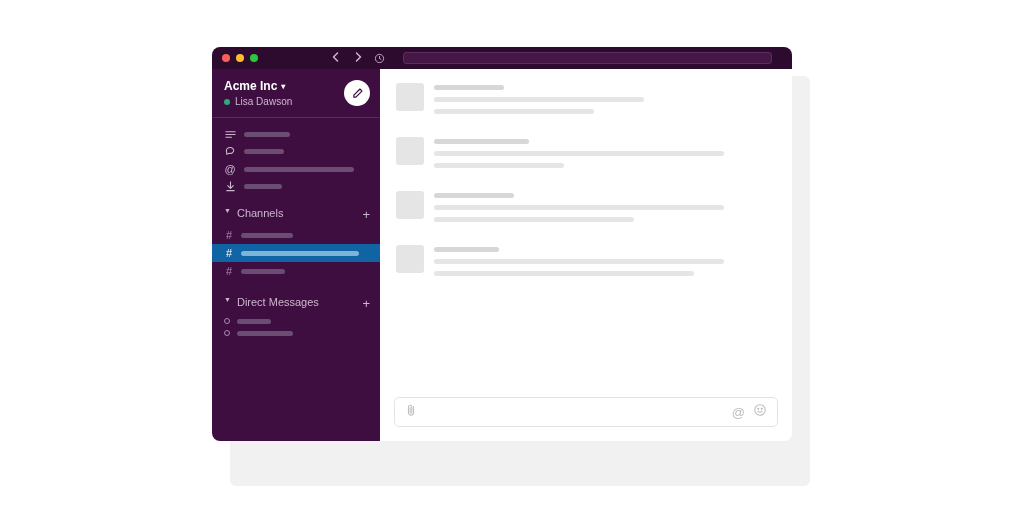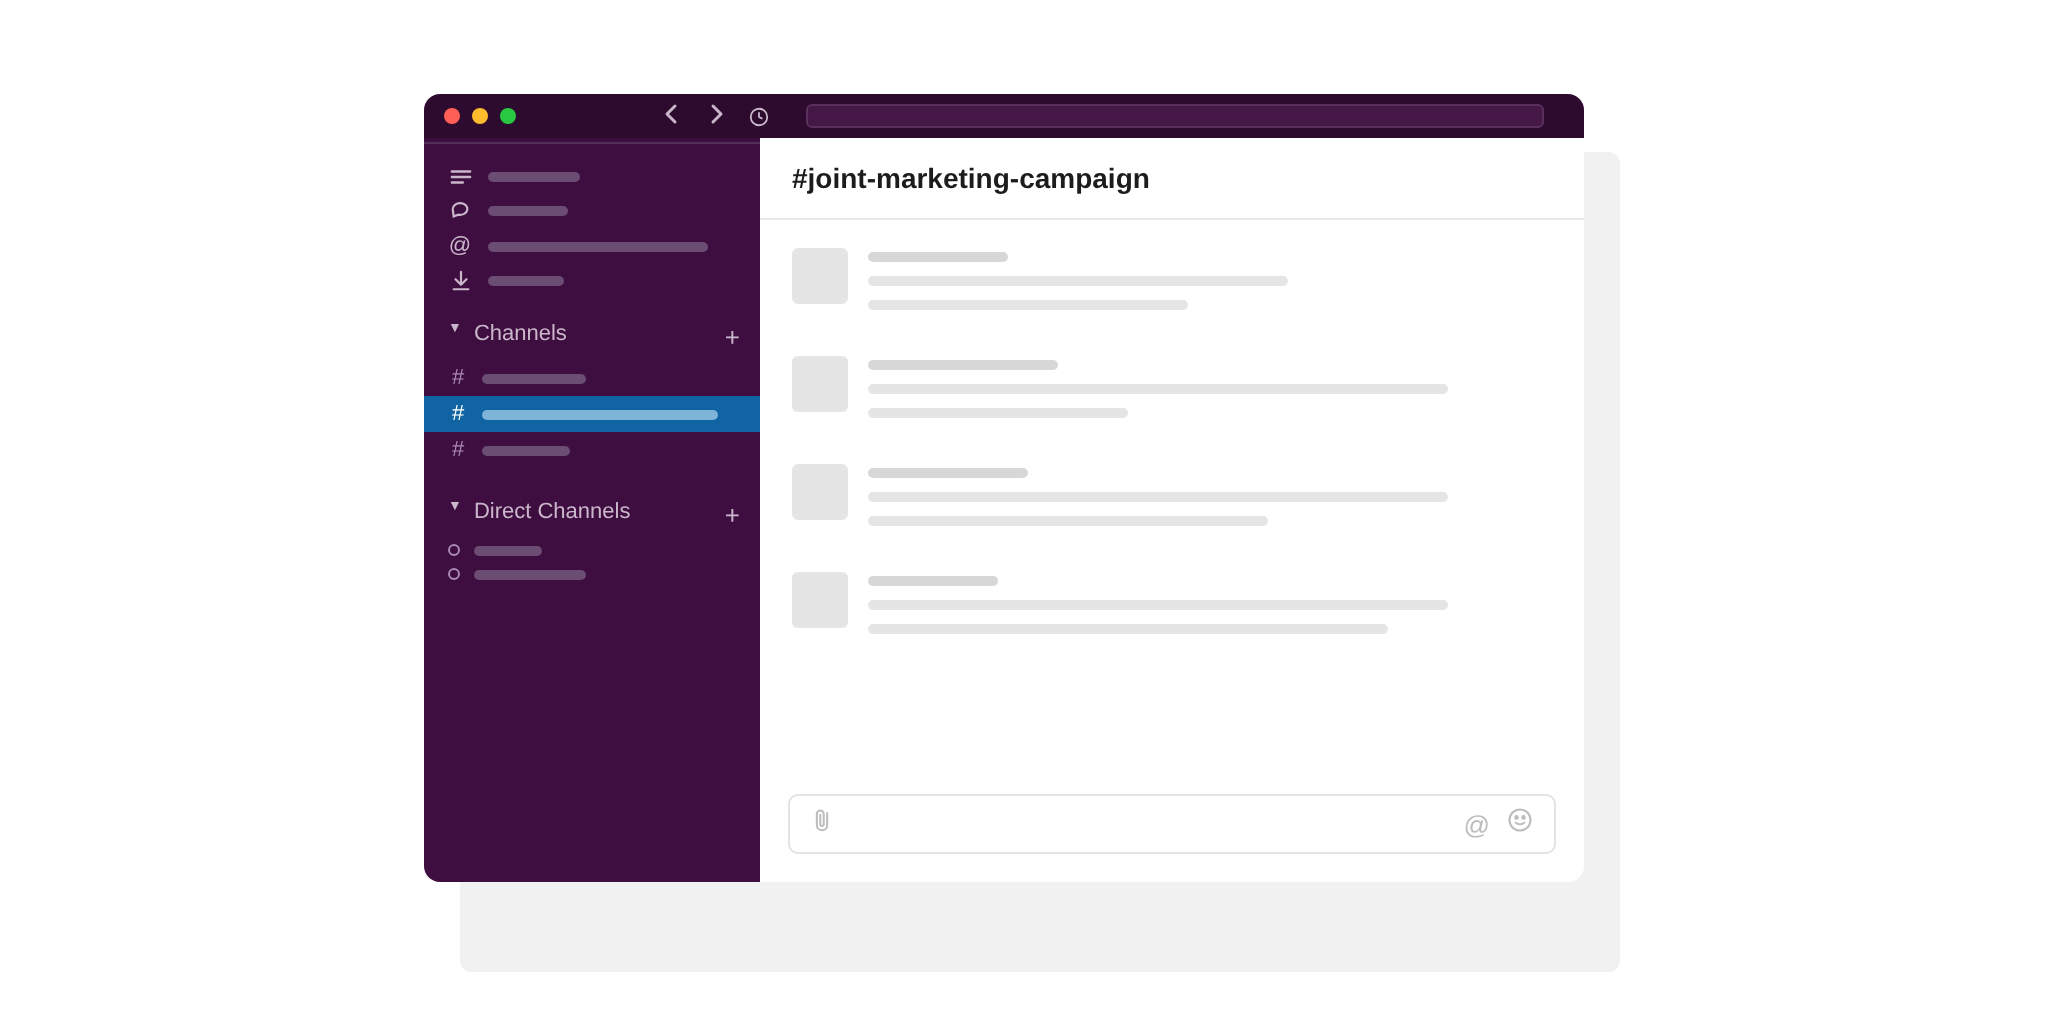--- a/index.html
+++ b/index.html
@@ -168,20 +168,37 @@
             <path d="M8 5 v3 l2 1" stroke="#cbb7cc" stroke-width="1.3" fill="none" stroke-linecap="round"></path>
           </svg>
       </span>
     </div>
     <div class="tb-search"></div>
   </div>
 
   <div class="body">
     <div class="sidebar">
 
+      <div class="ws-header">
+        <div class="ws-info">
+          <div class="ws-name">
+            <span>Acme Inc</span>
+            <span class="chev">▾</span>
+          </div>
+          <div class="ws-user">
+            <span class="presence"></span>
+            <span>Lisa Dawson</span>
+          </div>
+        </div>
+        <div class="compose">
+          <svg viewBox="0 0 16 16" fill="none">
+              <path d="M11 2.5 L13.5 5 L6 12.5 H3.5 V10 Z" stroke="#3f0e40" stroke-width="1.5" stroke-linejoin="round"></path>
+            </svg>
+        </div>
+      </div>
 
       <div class="divider"></div>
 
       <div class="nav-block">
         <div class="nav-row">
           <span class="nav-icon">
             <svg viewBox="0 0 12 10">
                 <path d="M1 2 H11 M1 5 H11 M1 8 H7" stroke="#cbb7cc" stroke-width="1.3" stroke-linecap="round"></path>
               </svg>
           </span>
@@ -224,38 +241,35 @@
       </div>
       <div class="chan-row">
         <span class="hash">#</span>
         <span class="ph" style="width:44px"></span>
       </div>
 
       <div style="height:12px"></div>
 
       <div class="section-head">
         <span class="caret">▼</span>
-        <span class="label">Direct Channels</span>
+        <span class="label">Direct Messages</span>
         <span class="plus">+</span>
       </div>
       <div class="dm-row">
         <span class="dm-dot"></span>
         <span class="ph" style="width:34px"></span>
       </div>
       <div class="dm-row">
         <span class="dm-dot"></span>
         <span class="ph" style="width:56px"></span>
       </div>
 
     </div>
 
     <div class="main">
-      <div class="chan-header">
-        <span>#joint-marketing-campaign</span>
-      </div>
 
       <div class="messages">
         <div class="msg">
           <div class="avatar"></div>
           <div class="lines">
             <div class="line hdr" style="width:70px"></div>
             <div class="line" style="width:210px"></div>
             <div class="line" style="width:160px"></div>
           </div>
         </div>

